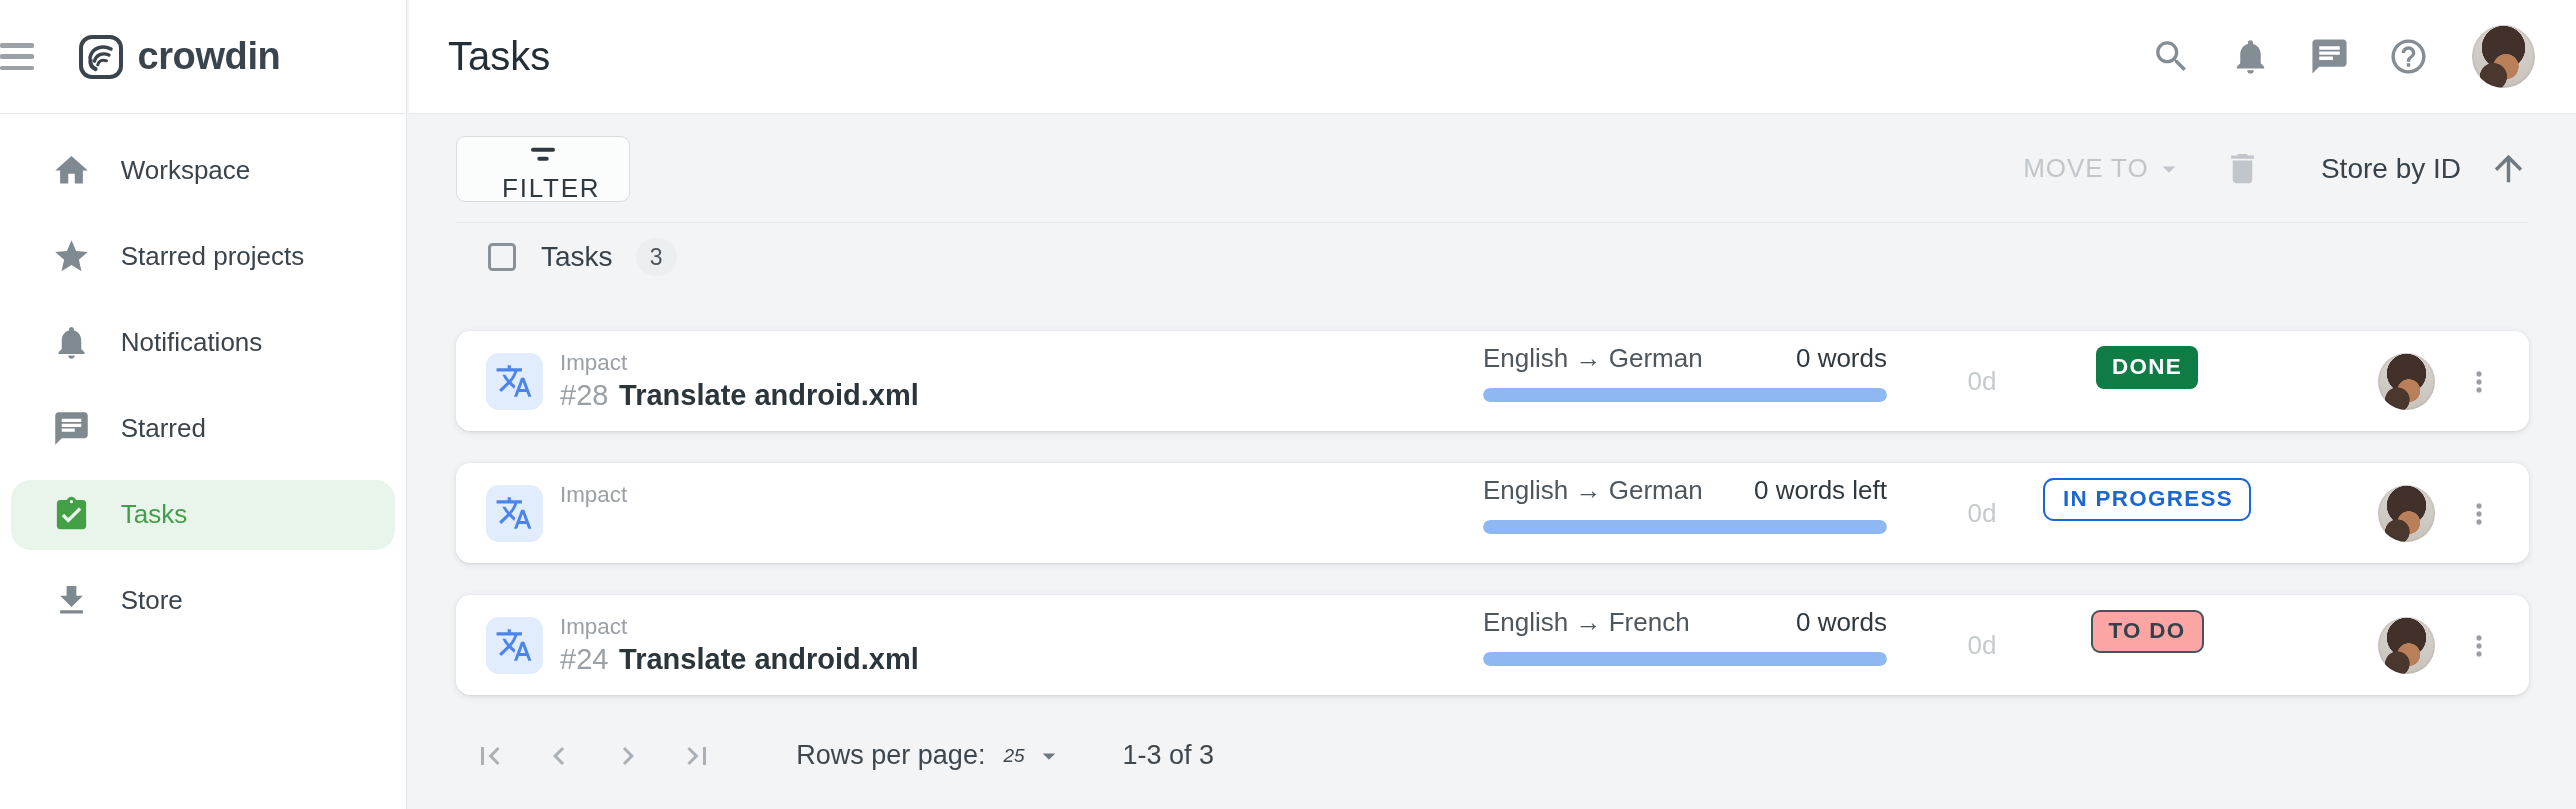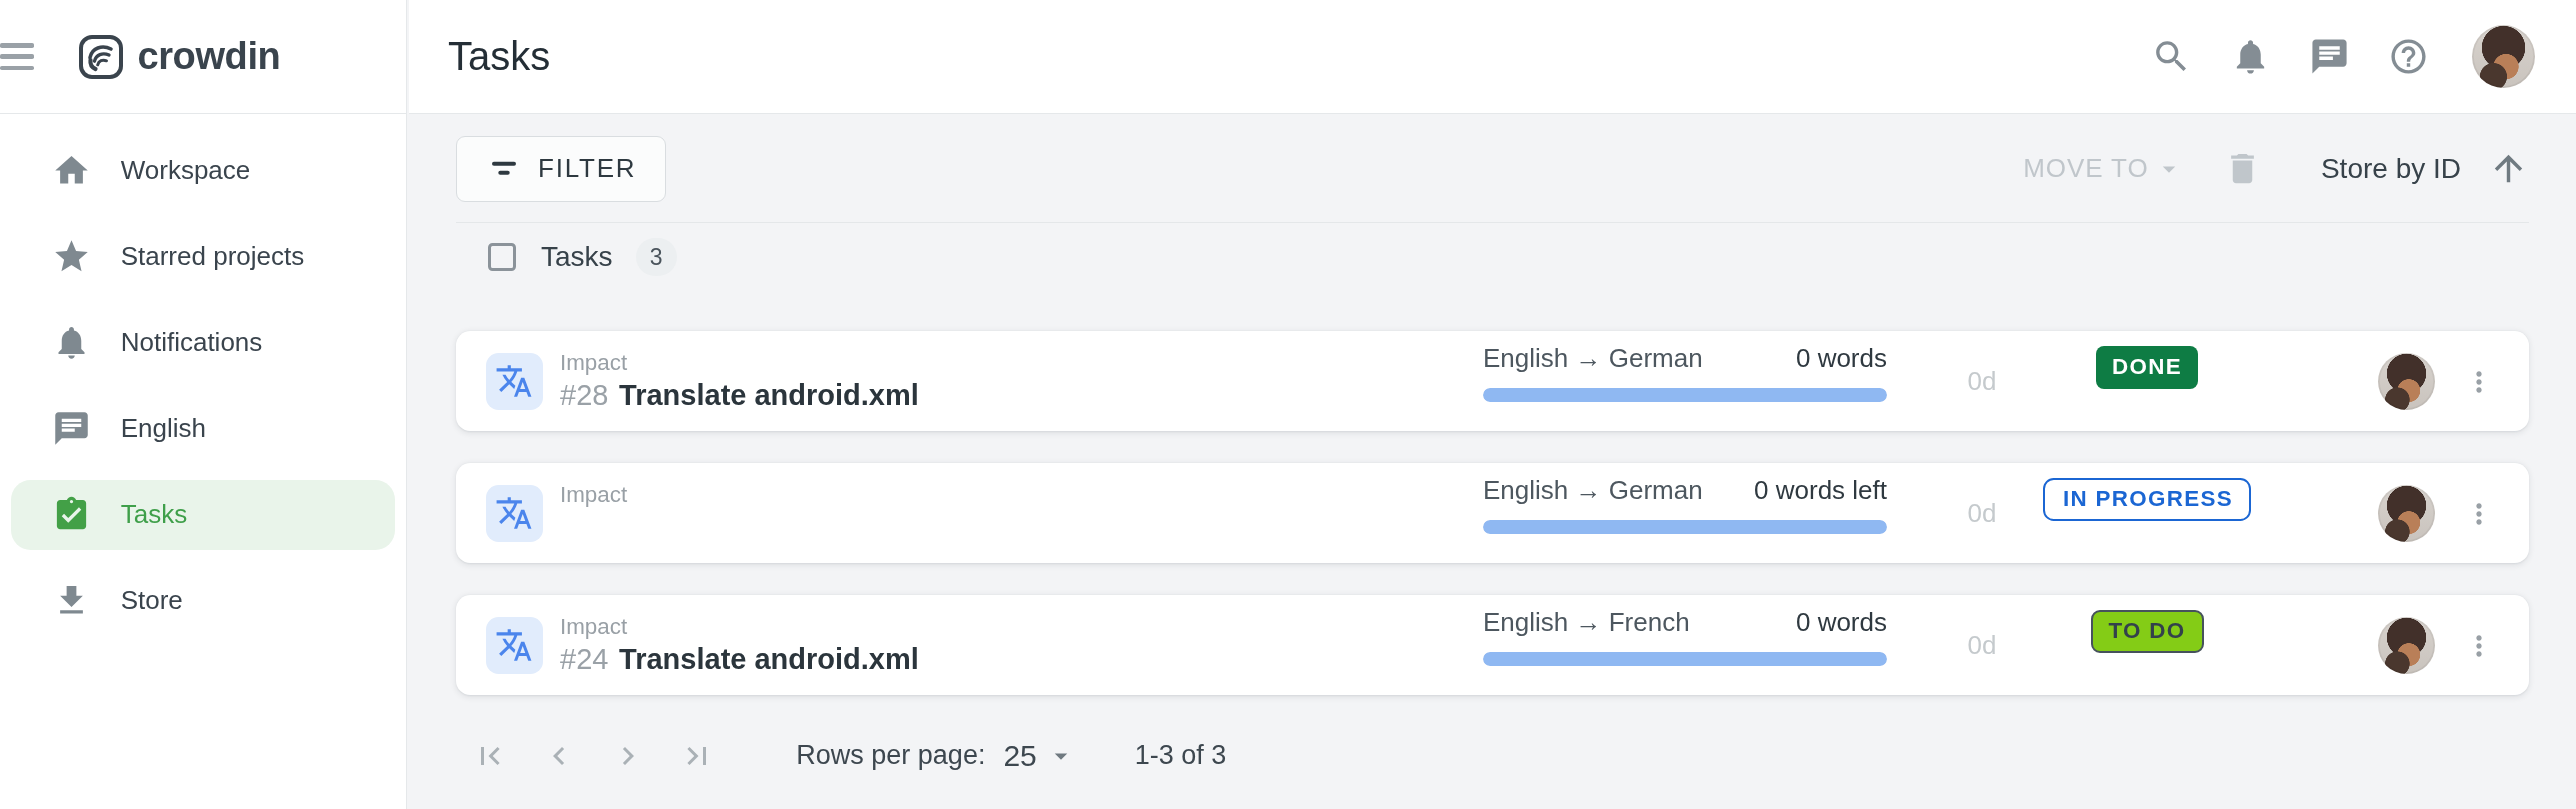--- a/index.html
+++ b/index.html
@@ -38,21 +38,21 @@
       radial-gradient(circle at 50% 36%, #42302a 0 42%, rgba(0,0,0,0) 43%),
       linear-gradient(#d8d3ce,#c9c3bd);
     box-shadow: inset 0 0 0 1.8px rgba(0,0,0,0.05);
     cursor:pointer; }
   .avatar.lg { width:63px; height:63px; margin-left:5.4px; }
 
   
   .main { position:absolute; left:409px; top:115px; width:2167px; height:694px; background:#f3f4f6; padding:0 47px; }
 
   .toolbar { height:108px; display:flex; align-items:center; border-bottom:1.8px solid #e4e7e9; }
-  .filter-btn { display:flex; align-items:center; height:66px; padding:0 29px; border:1.8px solid #d9dde0; border-radius:9px; background:#fbfcfc; cursor:pointer; }
+  .filter-btn { display:flex; align-items:center; height:66px; padding:0 29px; border:1.8px solid #d9dde0; border-radius:9px; background:#fbfcfc; cursor:pointer;flex-direction:column; }
   .filter-ic { width:36px; height:36px; }
   .filter-ic svg { width:36px; height:36px; fill:#2e3940; }
   .filter-label { margin-left:16px; font-size:26px; font-weight:500; letter-spacing:1.8px; color:#2e3940; }
   .search-box { display:flex; align-items:center; margin-left:41px; flex:0 1 auto; }
   .search-ic { width:38px; height:38px; }
   .search-ic svg { width:38px; height:38px; fill:#9aa1a7; }
   .search-input { border:none; outline:none; background:transparent; margin-left:23px; font-size:28px; color:#37424a; width:501px; font-family:"Liberation Sans", sans-serif; }
   .search-input::placeholder { color:#c2c8cd; }
   .toolbar-right { margin-left:auto; display:flex; align-items:center; }
   .move-to { display:flex; align-items:center; cursor:default; }
@@ -81,30 +81,30 @@
   .lang-col { position:absolute; left:1027px; top:0; width:404px; height:100px; }
   .lang { position:absolute; left:0; top:14.3px; font-size:26px; line-height:27px; color:#4d575f; }
   .words { position:absolute; right:0; top:14.3px; font-size:26px; line-height:27px; color:#2f3940; }
   .bar { position:absolute; left:0; right:0; top:57px; height:14.3px; border-radius:8px; background:#e8eef7; overflow:hidden; }
   .fill { height:100%; width:100%; border-radius:8px; background:#8fb8f2; }
   .due { position:absolute; left:1490px; top:0; width:72px; height:100px; display:flex; align-items:center; justify-content:center; font-size:26px; color:#c5cacd; }
   .status-wrap { position:absolute; left:1557px; top:0; width:268px; height:72px; display:flex; align-items:center; justify-content:center; }
   .status { font-size:22.4px; font-weight:700; letter-spacing:1.3px; height:43px; display:flex; align-items:center; border-radius:8px; padding:0 16px; white-space:nowrap; }
   .status[data-status="done"] { background:#0e7c44; color:#ffffff; }
   .status[data-status="in-progress"] { background:#ffffff; color:#1b66d3; border:2.7px solid #1b66d3; border-radius:10.7px;padding-left:18px; }
-  .status[data-status="todo"] { background:#84cc16; color:#33414b; border:2.7px solid #46525c; border-radius:9px; }
+  .status[data-status="todo"] { background:#fca5a5; color:#33414b; border:2.7px solid #46525c; border-radius:9px; }
   .avatar.sm { position:absolute; left:1922px; top:21.5px; width:57px; height:57px; }
   .kebab { position:absolute; left:2001px; top:29px; width:43px; height:43px; display:flex; align-items:center; justify-content:center; }
   .kebab svg { width:32px; height:32px; fill:#99a0a6; }
 
   .pagination { margin-top:29px; height:63px; display:flex; align-items:center; padding-left:14.3px; }
   .pg-btn { width:39px; height:39px; margin-right:30px; display:flex; align-items:center; justify-content:center; cursor:pointer; }
   .pg-btn svg { width:36px; height:36px; fill:#aab1b6; }
   .rpp-label { margin-left:50px; font-size:27px; color:#3d474f; }
-  .rpp-value { margin-left:18px; font-size:30px; color:#3d474f; cursor:pointer; }
+  .rpp-value { margin-left:18px; font-size:19px; color:#3d474f; cursor:pointer;font-style:italic; }
   .rpp-caret { width:30px; height:30px; margin-left:9px; cursor:pointer; }
   .rpp-caret svg { width:30px; height:30px; fill:#6f7980; }
   .pg-range { margin-left:59px; font-size:27px; color:#3d474f; }
 </style>
 </head>
 <body>
 
 <div class="stage">
 
   <div class="sidebar">
@@ -143,21 +143,21 @@
       <div class="nav-item">
         <span class="nico"><svg viewBox="0 0 24 24">
               <path d="M12 22c1.1 0 2-.9 2-2h-4c0 1.1.89 2 2 2zm6-6v-5c0-3.07-1.64-5.64-4.5-6.32V4c0-.83-.67-1.5-1.5-1.5s-1.5.67-1.5 1.5v.68C7.63 5.36 6 7.92 6 11v5l-2 2v1h16v-1l-2-2z"></path>
             </svg></span>
         <span class="nlabel">Notifications</span>
       </div>
       <div class="nav-item">
         <span class="nico"><svg viewBox="0 0 24 24">
               <path d="M20 2H4c-1.1 0-1.99.9-1.99 2L2 22l4-4h14c1.1 0 2-.9 2-2V4c0-1.1-.9-2-2-2zM6 9h12v2H6V9zm8 5H6v-2h8v2zm4-6H6V6h12v2z"></path>
             </svg></span>
-        <span class="nlabel">English</span>
+        <span class="nlabel">Starred</span>
       </div>
       <div class="nav-item active">
         <span class="nico"><svg viewBox="0 0 24 24">
               <path d="M19 3h-4.18C14.4 1.84 13.3 1 12 1c-1.3 0-2.4.84-2.82 2H5c-1.1 0-2 .9-2 2v14c0 1.1.9 2 2 2h14c1.1 0 2-.9 2-2V5c0-1.1-.9-2-2-2zm-7 0c.55 0 1 .45 1 1s-.45 1-1 1-1-.45-1-1 .45-1 1-1zm-2 14l-4-4 1.41-1.41L10 14.17l6.59-6.59L18 9l-8 8z"></path>
             </svg></span>
         <span class="nlabel">Tasks</span>
       </div>
       <div class="nav-item">
         <span class="nico"><svg viewBox="0 0 24 24">
               <path d="M19 9h-4V3H9v6H5l7 7 7-7zM5 18v2h14v-2H5z"></path>

